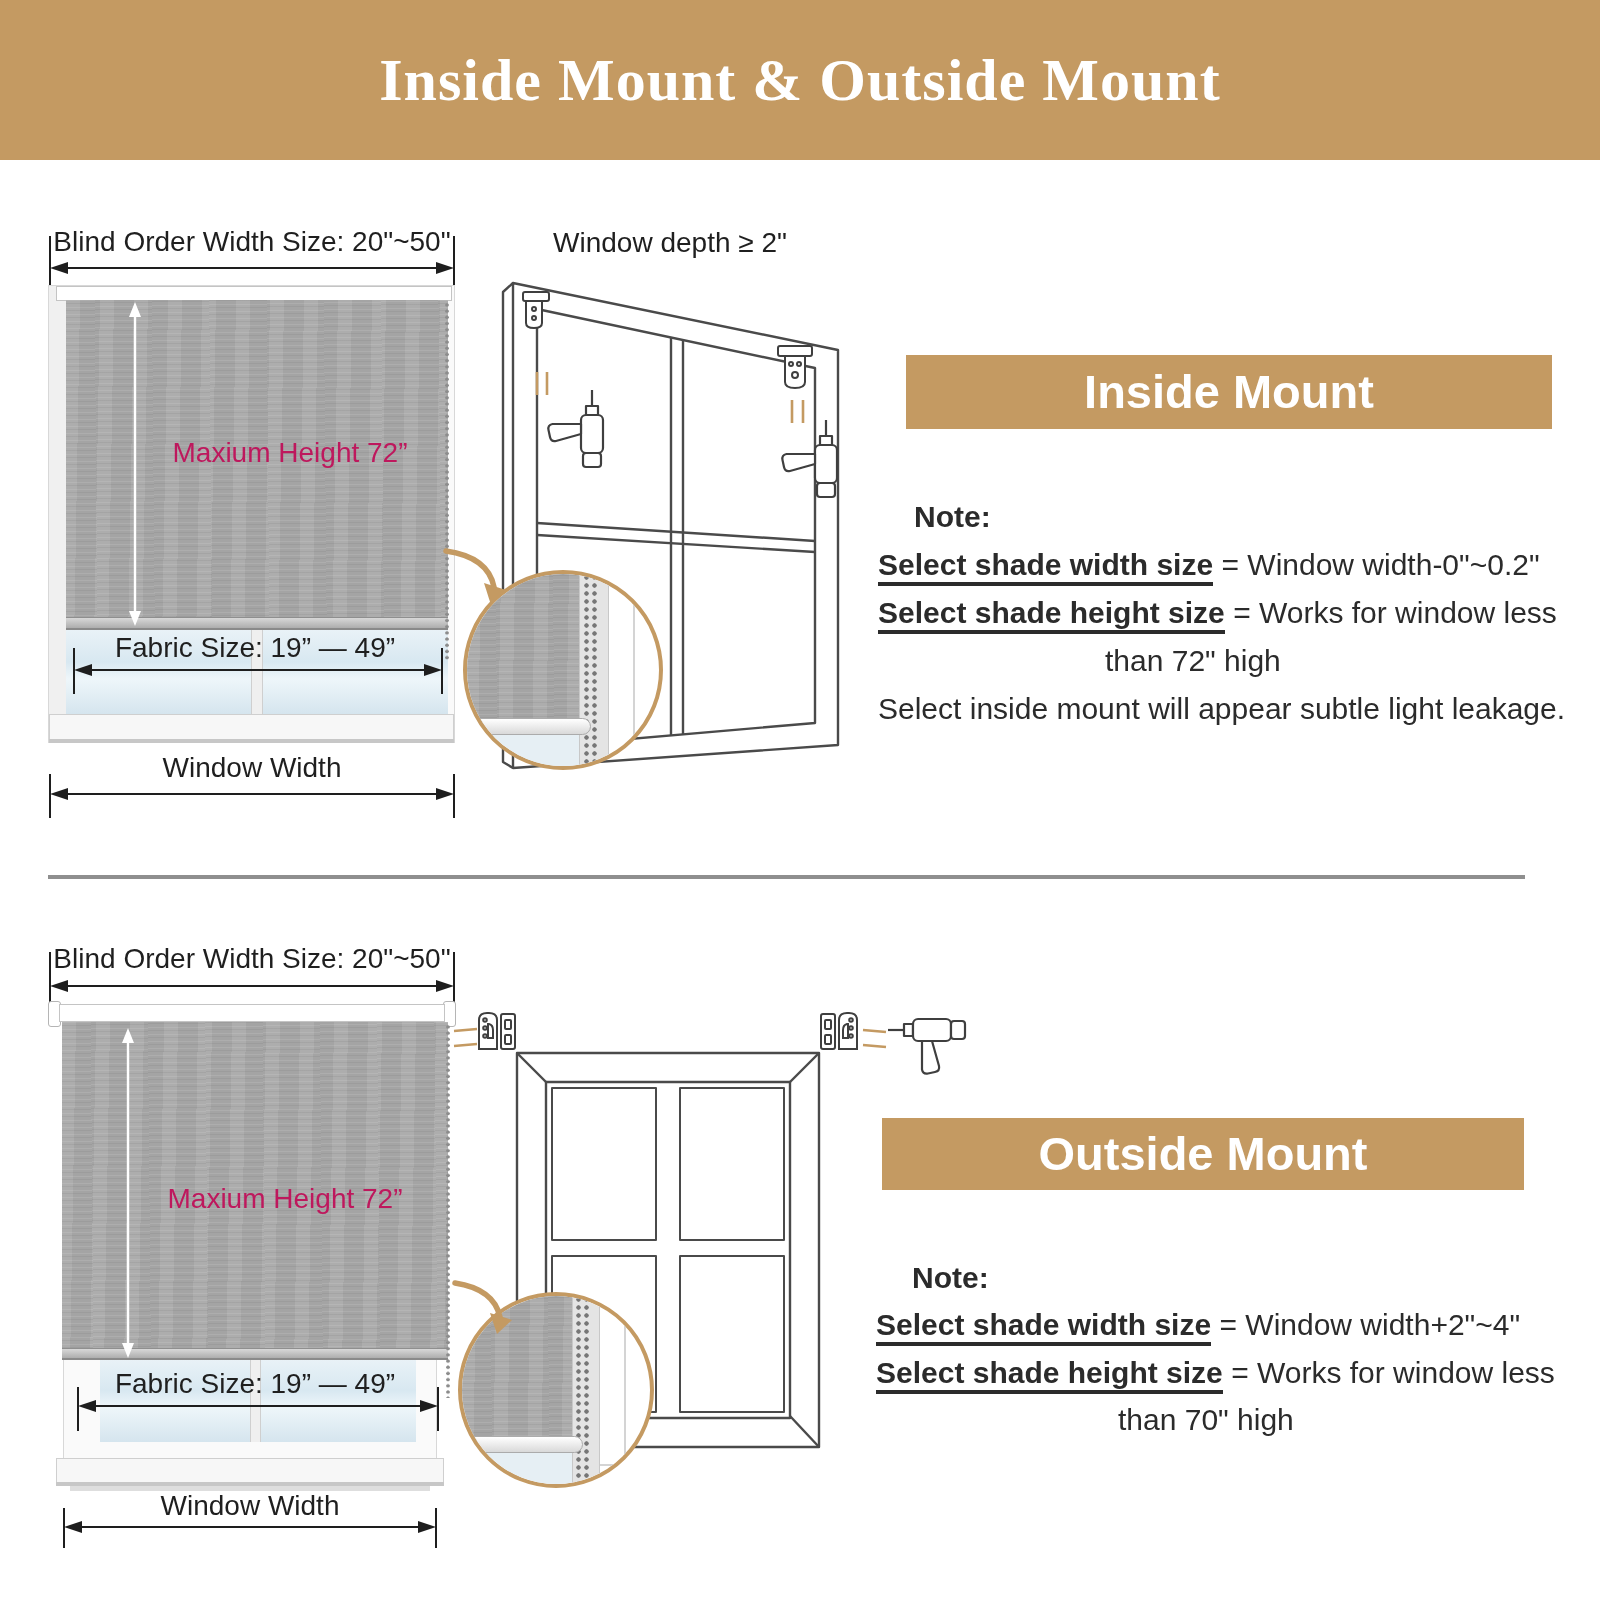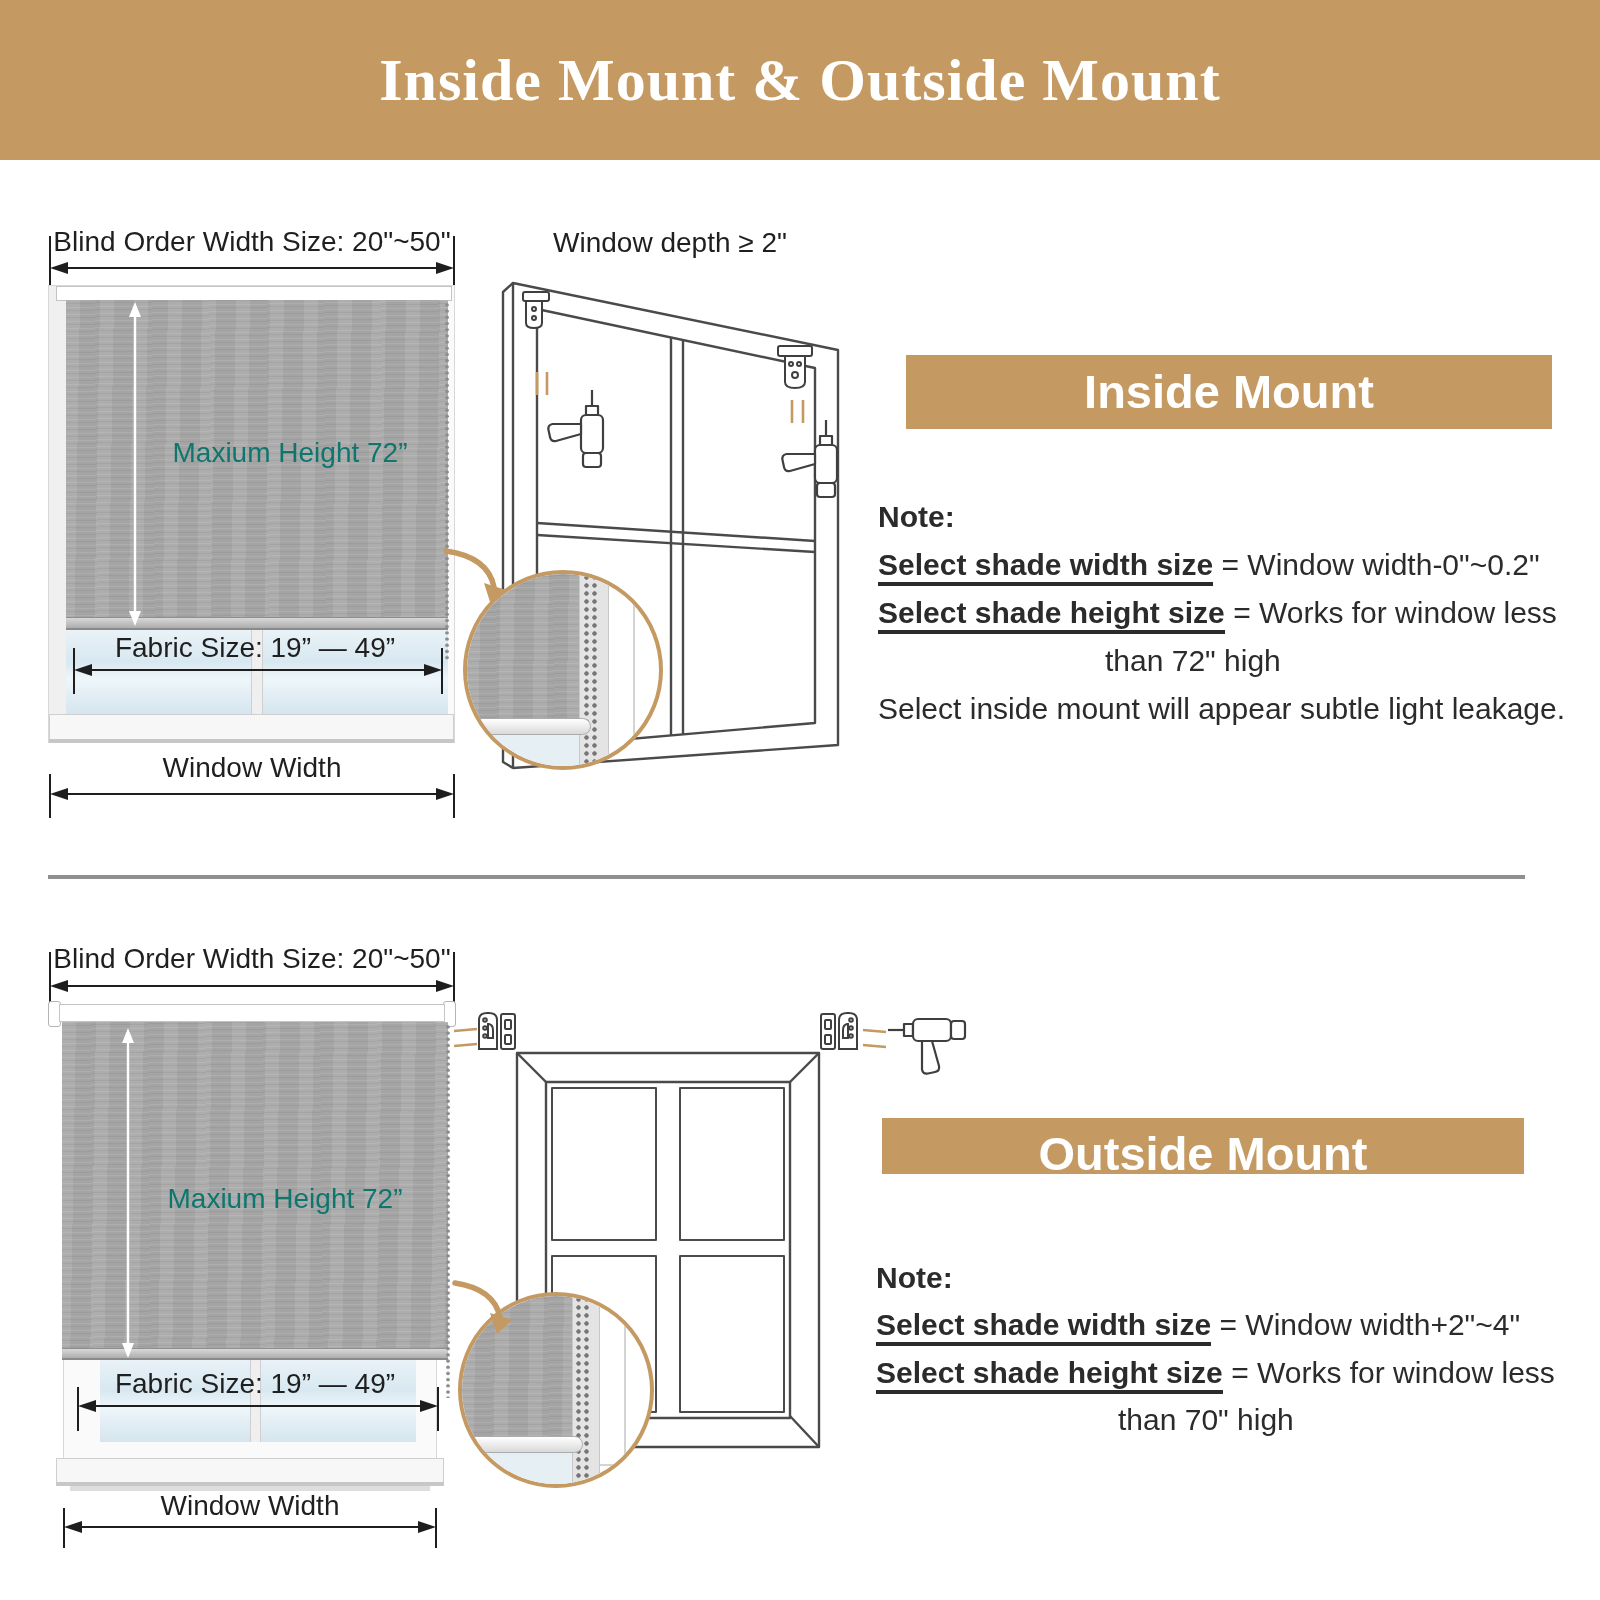--- a/index.html
+++ b/index.html
@@ -5,41 +5,41 @@
   html,body{margin:0;padding:0;background:#fff;}
   #canvas{position:relative;width:1600px;height:1600px;background:#fff;overflow:hidden;
           font-family:"Liberation Sans", sans-serif;color:#2b2b2b;}
   .abs{position:absolute;}
   
   .hdr{left:0;top:0;width:1600px;height:160px;background:#C49A62;}
   .hdr-title{left:0;top:0;width:1600px;height:160px;line-height:160px;text-align:center;
              color:#fff;font-family:"Liberation Serif", serif;font-weight:700;font-size:60px;letter-spacing:1px;}
   
   .lbl{font-size:28px;font-weight:500;color:#1f1f1f;text-align:center;line-height:1.15;}
-  .lbl-w{color:#0f766e;}
+  .lbl-w{color:#be185d;}
   
   .frame{background:#FAFAFA;border:1px solid #D8D8D8;box-sizing:border-box;}
   .jamb{background:#F0F0F0;border-right:1px solid #E2E2E2;}
   .rail{background:#FFF;border:1px solid #C4C4C4;box-sizing:border-box;}
   .cap{background:#FFF;border:1px solid #B5B5B5;border-radius:3px;box-sizing:border-box;}
   .fabric{background-color:#A9A9A9;
     background-image:
       repeating-linear-gradient(179deg, rgba(255,255,255,.10) 0 1px, rgba(0,0,0,0) 1px 3px, rgba(0,0,0,.05) 3px 4px, rgba(0,0,0,0) 4px 7px),
       repeating-linear-gradient(91deg, rgba(255,255,255,.05) 0 14px, rgba(0,0,0,.03) 14px 34px);}
   .botbar{background:linear-gradient(180deg,#D8D8D8,#ADADAD);border-top:1px solid #8F8F8F;border-bottom:2px solid #8A8A8A;box-sizing:border-box;}
   .glass{background:linear-gradient(180deg,#E9F2F7 0%,#D8E8F1 38%,#EEF6FA 58%,#D5E5EE 100%);border-top:1px solid #9AA9B1;box-sizing:border-box;}
   .mull{background:#EFEFEF;border-left:1px solid #CFCFCF;border-right:1px solid #CFCFCF;box-sizing:border-box;}
   .sill{background:#F7F7F7;border:1px solid #CFCFCF;box-sizing:border-box;}
   .sill-sh{background:#C7C7C7;}
   .chain{width:8px;background-image:radial-gradient(circle at 4px 3px,#8C8C8C 1.5px,rgba(0,0,0,0) 2px);background-size:8px 6.2px;background-repeat:repeat-y;background-position:0 0;}
   
   .banner{background:#C49A62;}
   .banner-txt{width:100%;height:100%;text-align:center;color:#fff;font-weight:700;font-size:47px;}
   .note{font-size:30px;line-height:38px;white-space:nowrap;color:#2b2b2b;}
-  .note b{font-weight:700;}
+  .note b{font-weight:700;margin-left:36px;}
   .term{font-weight:700;border-bottom:4px solid #2b2b2b;padding-bottom:1px;}
   .divider{background:#8F8F8F;}
   
   .mag{border:4px solid #C49A62;border-radius:50%;background:#fff;overflow:hidden;box-sizing:border-box;z-index:6;}
   .mag-inner{position:relative;width:100%;height:100%;}
   .mag-jamb{background:#E4E4E4;border-left:1px solid #C8C8C8;border-right:1px solid #C8C8C8;box-sizing:border-box;}
   .mag-bar{background:linear-gradient(180deg,#FFF,#D9D9D9);border:1px solid #ABABAB;border-radius:0 9px 9px 0;box-sizing:border-box;}
   .mag-chain{background-image:radial-gradient(circle at 3.5px 3.5px,#767676 1.9px,rgba(0,0,0,0) 2.5px),radial-gradient(circle at 11.5px 3.5px,#767676 1.9px,rgba(0,0,0,0) 2.5px);background-size:15px 8px;background-repeat:repeat-y;}
   .mag-glass{background:#E6EFF4;}
   .fline{background:#D4D4D4;}
@@ -321,21 +321,21 @@
       <div class="abs fline" style="left:162px;top:0;width:2px;height:196px;"></div>
       <div class="abs fline" style="left:130px;top:168px;width:66px;height:2px;"></div>
       <div class="abs fabric" style="left:0;top:0;width:110px;height:146px;"></div>
       <div class="abs mag-glass" style="left:0;top:156px;width:110px;height:40px;"></div>
       <div class="abs mag-jamb" style="left:110px;top:0;width:28px;height:196px;"></div>
       <div class="abs mag-chain" style="left:113px;top:0;width:15px;height:196px;"></div>
       <div class="abs mag-bar" style="left:0;top:140px;width:121px;height:17px;"></div>
     </div>
   </div>
 
-  <div class="abs banner" style="left:882px;top:1118px;width:642px;height:56px;">
+  <div class="abs banner" style="left:882px;top:1118px;width:642px;height:72px;">
     <div class="banner-txt" style="line-height:72px;">Outside Mount</div>
   </div>
   <div class="abs note" style="left:876px;top:1259px;"><b>Note:</b></div>
   <div class="abs note" style="left:876px;top:1306px;"><span class="term">Select shade width size</span><span> = Window width+2"~4"</span></div>
   <div class="abs note" style="left:876px;top:1354px;"><span class="term">Select shade height size</span><span> = Works for window less</span></div>
   <div class="abs note" style="left:1118px;top:1401px;">than 70" high</div>
 
 </div>
 
 </body></html>

